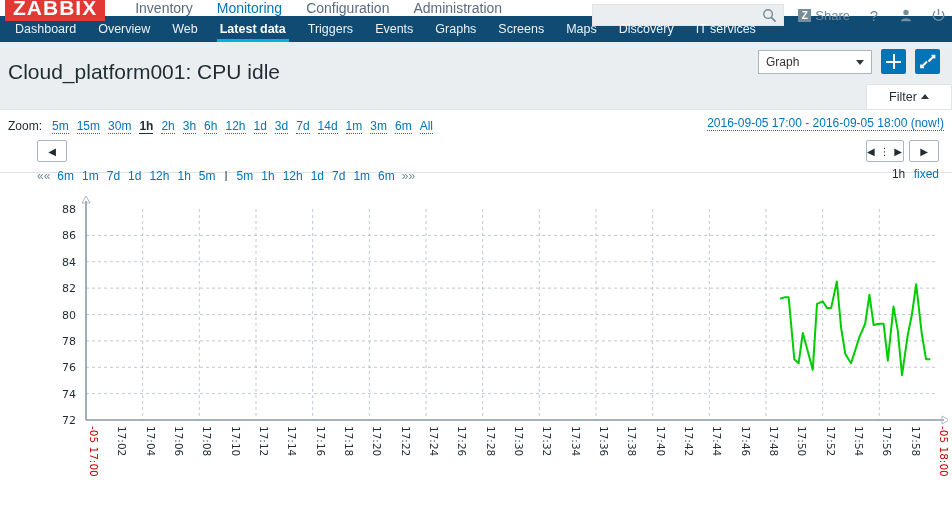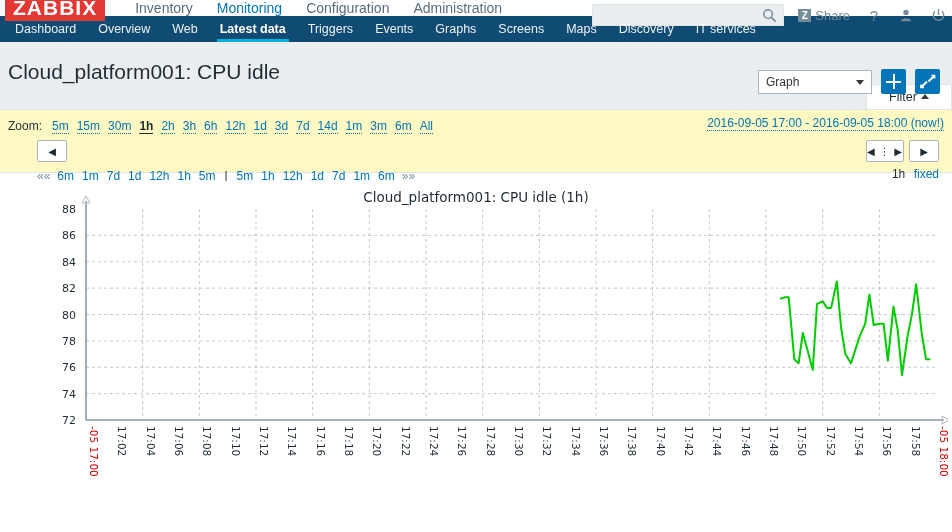--- a/index.html
+++ b/index.html
@@ -120,21 +120,21 @@
     height: 42px;
     display:flex; align-items:flex-end;
     padding: 0 12px 0 8px;
     position:relative;
   }
   .pagetitle {
     font-size: 21px;
     color:#1f2c33;
     font-weight:normal;
   }
-  .titleright { position:absolute; right:12px; top:7px; display:flex; align-items:center;margin-top:20px; }
+  .titleright { position:absolute; right:12px; top:7px; display:flex; align-items:center; }
   .selwrap {
     position:relative;
     width: 114px; height: 24px;
     background:#ffffff;
     border:1px solid #aab7be;
   }
   .selwrap .seltext {
     line-height:22px; padding-left:7px; font-size:12px; color:#333;
   }
   .selwrap .arrow {
@@ -175,21 +175,21 @@
   .filtertab .tri {
     display:inline-block;
     width:0;height:0;
     border-left:4px solid transparent;
     border-right:4px solid transparent;
     border-bottom:5px solid #32373a;
     margin-left:4px;
     vertical-align:2px;
   }
   .filterbody {
-    background:#fef9c3;
+    background:#ffffff;
     border-top:1px solid #dfe4e7;
     border-bottom:1px solid #dfe4e7;
     padding: 6px 8px 20px 8px;
     position:relative;
     height: 64px;
   }
   .zoomrow { display:flex; align-items:center; height:20px; }
   .zoomlabel { color:#1f2c33; margin-right:6px; font-size:12px; }
   .zlink {
     color:#0275b8;
@@ -378,21 +378,20 @@
       <span class="chev">»»</span>
       <span class="rightinfo">
         <span>1h</span>
         <span class="fixed">fixed</span>
       </span>
     </div>
   </div>
 </div>
 
 <div class="graphwrap">
-  <div class="chart-title">Cloud_platform001: CPU idle (1h)</div>
   <svg class="chart" id="chart-svg" width="944" height="295">
       <line x1="82" y1="239" x2="932" y2="239" stroke="#aab7c4" stroke-width="1" stroke-dasharray="3,3" opacity="0"></line>
       <line x1="82" y1="212.625" x2="932" y2="212.625" stroke="#aab7c4" stroke-width="1" stroke-dasharray="3,3" opacity="0.75"></line>
       <line x1="82" y1="186.25" x2="932" y2="186.25" stroke="#aab7c4" stroke-width="1" stroke-dasharray="3,3" opacity="0.75"></line>
       <line x1="82" y1="159.875" x2="932" y2="159.875" stroke="#aab7c4" stroke-width="1" stroke-dasharray="3,3" opacity="0.75"></line>
       <line x1="82" y1="133.5" x2="932" y2="133.5" stroke="#aab7c4" stroke-width="1" stroke-dasharray="3,3" opacity="0.75"></line>
       <line x1="82" y1="107.125" x2="932" y2="107.125" stroke="#aab7c4" stroke-width="1" stroke-dasharray="3,3" opacity="0.75"></line>
       <line x1="82" y1="80.75" x2="932" y2="80.75" stroke="#aab7c4" stroke-width="1" stroke-dasharray="3,3" opacity="0.75"></line>
       <line x1="82" y1="54.375" x2="932" y2="54.375" stroke="#aab7c4" stroke-width="1" stroke-dasharray="3,3" opacity="0.75"></line>
       <line x1="138.66666666666666" y1="28" x2="138.66666666666666" y2="239" stroke="#aab7c4" stroke-width="1" stroke-dasharray="3,3" opacity="0.75"></line>

